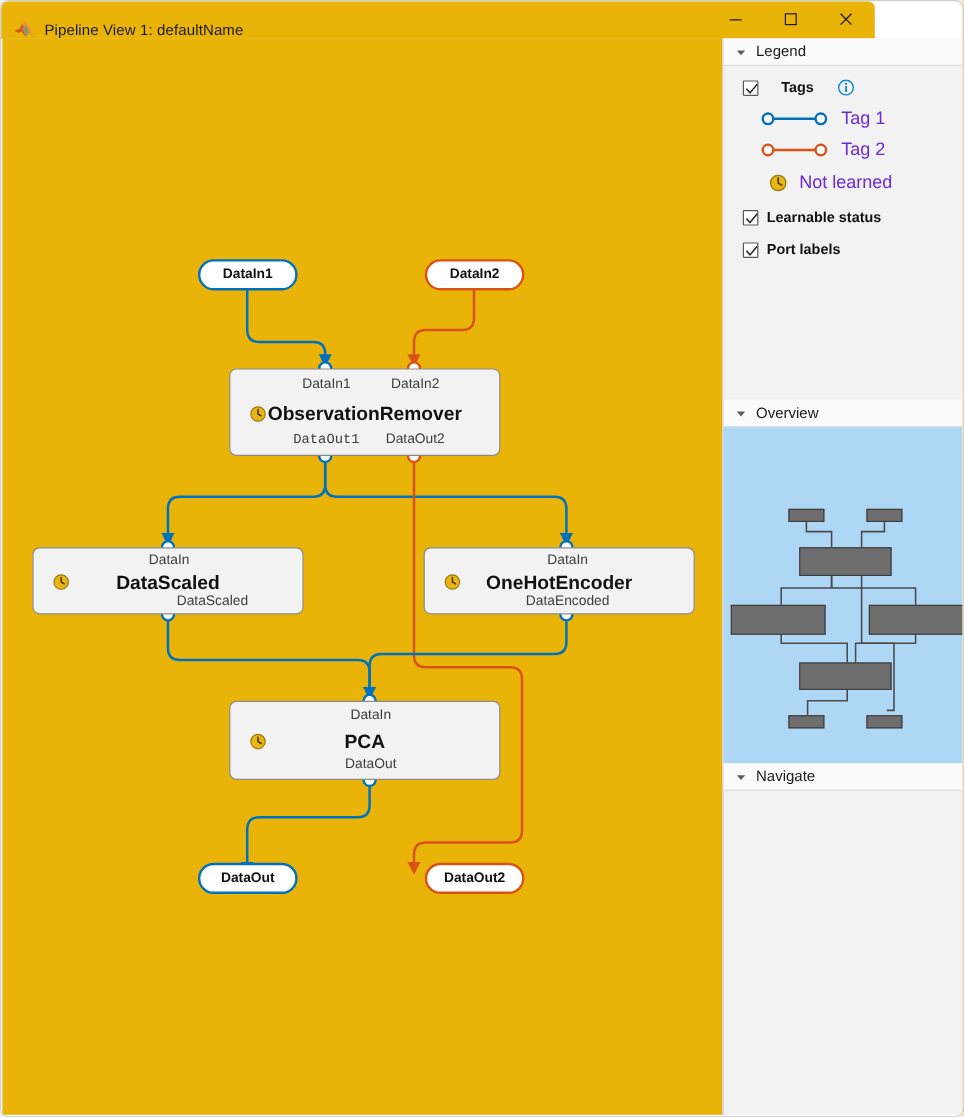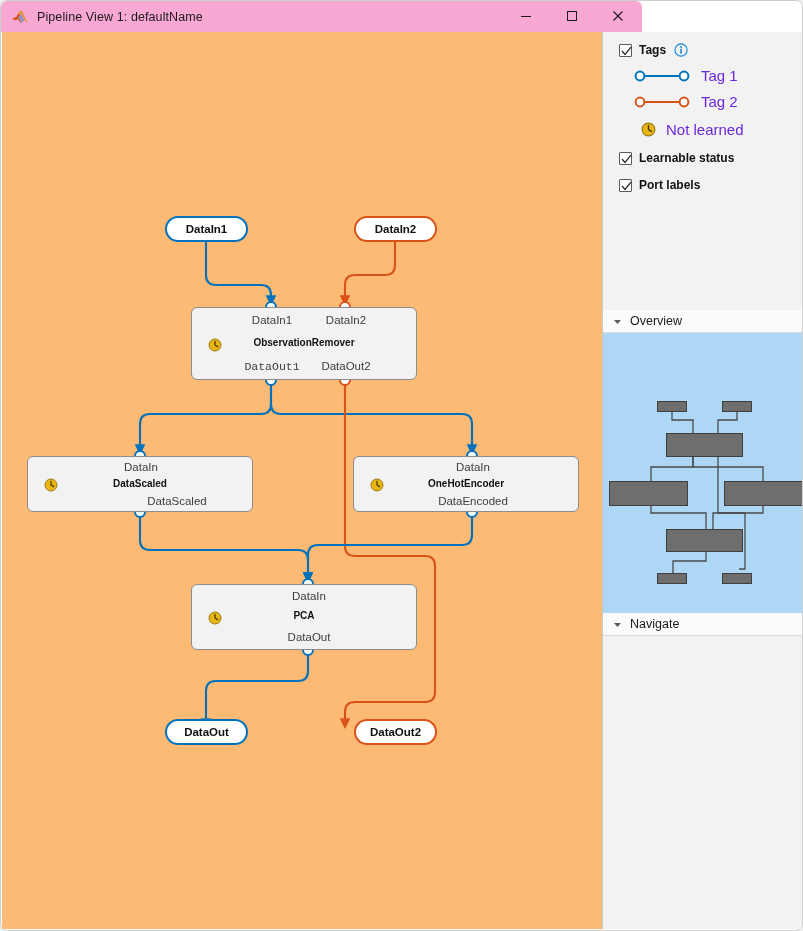--- a/index.html
+++ b/index.html
@@ -15,57 +15,57 @@
     position:relative;width:803px;height:931px;
     background:#ffffff;
     border:1px solid #cfcfcf;
     border-radius:7px;
     box-sizing:border-box;
     overflow:hidden;
   }
 
   
   #titlebar{
-    position:absolute;left:0;top:0;width:641px;height:31px;
-    background:#f9a8d4;
+    position:absolute;left:0;top:0;width:728px;height:31px;
+    background:#eab308;
     border-bottom:1px solid #e2e2e2;
     border-radius:6px 6px 0 0;
-    display:flex;align-items:center;
+    display:flex;align-items:flex-end;
   }
   #matlab-logo{width:18px;height:16px;margin-left:10px;flex:none;}
   #title-text{
     margin-left:8px;font-size:12.5px;color:#1b1b1b;
     white-space:nowrap;letter-spacing:.1px;
   }
   .wbtn{
     width:46px;height:30px;display:flex;align-items:center;justify-content:center;
     flex:none;
   }
   .wbtn svg{display:block;}
   #winbtns{position:absolute;right:1px;top:0;display:flex;height:30px;}
 
   
   #canvas{
     position:absolute;left:1px;top:31px;width:600px;height:897px;
-    background:#fdba74;
+    background:#eab308;
     overflow:hidden;
   }
   #canvas-svg{position:absolute;left:0;top:0;}
 
   
   .node{
     position:absolute;
     background:#f2f2f2;
     border:1px solid #8c8c8c;
     border-radius:6px;
     box-sizing:border-box;
   }
   .node-title{
     position:absolute;left:0;right:0;text-align:center;
-    font-weight:bold;font-size:10px;color:#111;
+    font-weight:bold;font-size:16px;color:#111;
   }
   .port-label{
     position:absolute;text-align:center;font-size:11.5px;color:#3d3d3d;
     white-space:nowrap;transform:translateX(-50%);
   }
   .badge{
     position:absolute;width:14px;height:14px;
   }
   
   .pill{
@@ -249,23 +249,29 @@
       </svg>
       <div class="port-label" style="left:117px;top:5px;">DataIn</div>
       <div class="node-title" style="top:25px;">PCA</div>
       <div class="port-label" style="left:117px;top:46px;">DataOut</div>
     </div>
 
   </div>
 
   <div id="sidepanel">
 
+    <div class="section-head">
+      <svg class="tri" viewBox="0 0 9 9">
+        <path d="M1 3 L8 3 L4.5 7 Z" fill="#5c5c5c"></path>
+      </svg>
+      <span>Legend</span>
+    </div>
     <div class="section-body" style="height:278px;">
 
-      <div class="row" style="padding:11px 0 0 16px;">
+      <div class="row" style="padding:11px 0 0 16px;gap:12px;">
         <span class="cb">
           <svg width="11" height="11">
             <path d="M1 5 L4 8.4 L10 1.2" fill="none" stroke="#2b2b2b" stroke-width="1.3"></path>
           </svg>
         </span>
         <span class="cb-label">Tags</span>
         <svg width="14" height="14" style="margin-left:8px;">
           <circle cx="7" cy="7" r="6.1" fill="none" stroke="#0a84d8" stroke-width="1.1"></circle>
           <circle cx="7" cy="3.9" r=".95" fill="#0a84d8"></circle>
           <rect x="6.3" y="5.7" width="1.5" height="5" fill="#0a84d8"></rect>

